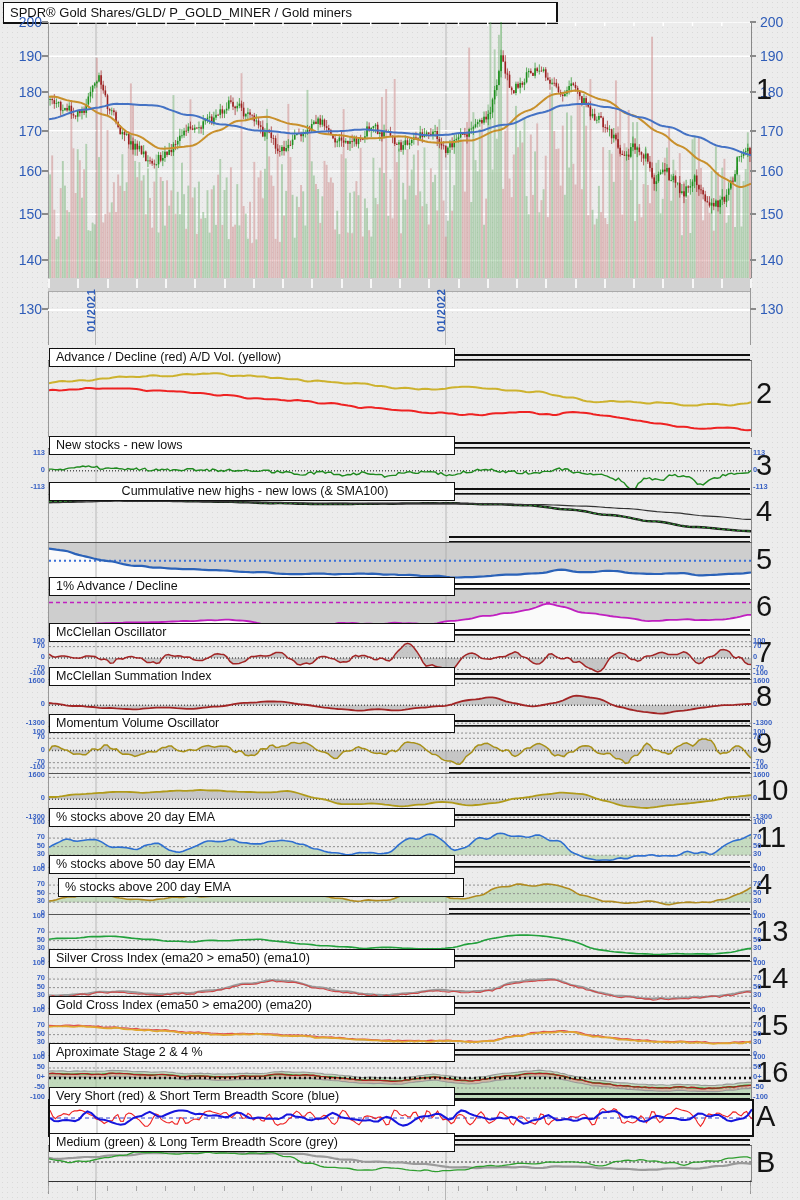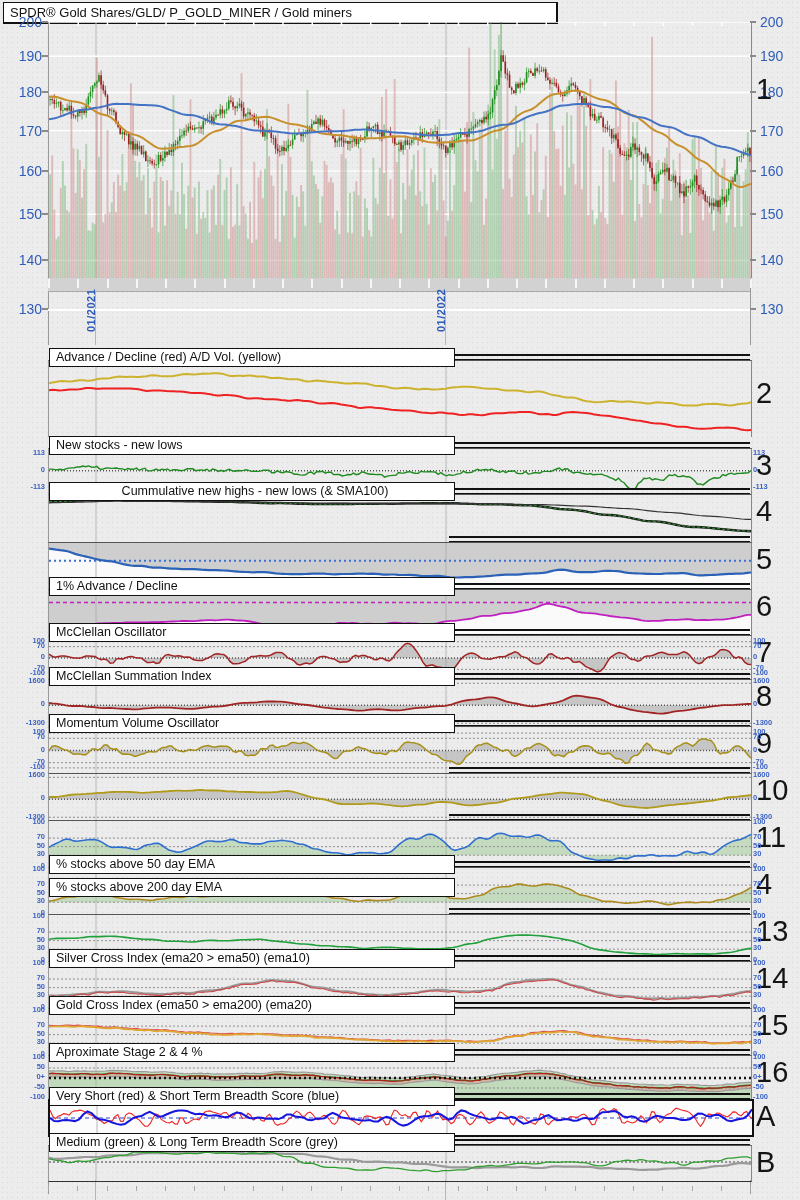--- a/index.html
+++ b/index.html
@@ -1337,20 +1337,21 @@
       <svg width="702" height="47" viewBox="0 0 702 47">
         <line x1="47" y1="0" x2="47" y2="47" stroke="#b8b8b8" stroke-width="1"></line>
         <line x1="397" y1="0" x2="397" y2="47" stroke="#b8b8b8" stroke-width="1"></line>
         <path d="M0.0 26.4 L3.5 24.2 L7.1 22.5 L10.6 20.9 L14.1 19.0 L17.6 18.0 L21.2 18.6 L24.7 19.9 L28.2 20.2 L31.7 19.7 L35.3 19.2 L38.8 18.8 L42.3 18.5 L45.9 18.6 L49.4 19.5 L52.9 21.1 L56.4 23.4 L60.0 25.6 L63.5 26.4 L67.0 26.2 L70.6 26.1 L74.1 26.4 L77.6 26.7 L81.1 27.4 L84.7 28.3 L88.2 28.5 L91.7 27.0 L95.2 24.8 L98.8 23.7 L102.3 23.2 L105.8 22.3 L109.4 22.4 L112.9 24.3 L116.4 26.9 L119.9 29.0 L123.5 30.1 L127.0 30.9 L130.5 31.3 L134.1 30.3 L137.6 28.8 L141.1 27.4 L144.6 25.9 L148.2 24.4 L151.7 22.7 L155.2 21.0 L158.7 20.0 L162.3 20.0 L165.8 20.4 L169.3 20.6 L172.9 20.5 L176.4 19.9 L179.9 18.8 L183.4 18.4 L187.0 19.8 L190.5 21.4 L194.0 21.8 L197.5 21.9 L201.1 22.6 L204.6 22.9 L208.1 22.9 L211.7 22.9 L215.2 22.1 L218.7 20.8 L222.2 20.2 L225.8 20.3 L229.3 19.7 L232.8 19.3 L236.4 19.8 L239.9 20.2 L243.4 20.8 L246.9 22.2 L250.5 23.1 L254.0 23.2 L257.5 24.4 L261.0 26.5 L264.6 27.7 L268.1 28.0 L271.6 28.9 L275.2 30.2 L278.7 31.1 L282.2 31.6 L285.7 31.8 L289.3 32.0 L292.8 32.8 L296.3 33.6 L299.8 33.8 L303.4 33.3 L306.9 32.2 L310.4 31.6 L314.0 31.8 L317.5 31.8 L321.0 31.5 L324.5 31.8 L328.1 32.5 L331.6 32.8 L335.1 32.4 L338.7 31.9 L342.2 30.6 L345.7 27.6 L349.2 24.2 L352.8 21.3 L356.3 18.9 L359.8 17.4 L363.3 17.3 L366.9 18.2 L370.4 17.7 L373.9 15.6 L377.5 13.8 L381.0 13.1 L384.5 13.7 L388.0 15.7 L391.6 18.2 L395.1 20.8 L398.6 24.4 L402.2 27.9 L405.7 29.3 L409.2 28.6 L412.7 27.4 L416.3 26.5 L419.8 24.6 L423.3 21.3 L426.8 18.1 L430.4 16.7 L433.9 17.3 L437.4 18.2 L441.0 17.3 L444.5 14.7 L448.0 12.7 L451.5 12.2 L455.1 12.8 L458.6 14.2 L462.1 15.2 L465.6 15.3 L469.2 15.1 L472.7 15.2 L476.2 16.0 L479.8 16.2 L483.3 15.3 L486.8 14.1 L490.3 14.1 L493.9 15.6 L497.4 17.9 L500.9 19.6 L504.5 19.8 L508.0 19.6 L511.5 20.5 L515.0 23.3 L518.6 27.5 L522.1 30.8 L525.6 32.4 L529.1 33.8 L532.7 35.6 L536.2 36.9 L539.7 37.6 L543.3 38.3 L546.8 39.0 L550.3 39.2 L553.8 39.0 L557.4 39.0 L560.9 39.2 L564.4 38.8 L567.9 37.5 L571.5 36.9 L575.0 37.6 L578.5 37.6 L582.1 36.3 L585.6 35.1 L589.1 34.7 L592.6 34.9 L596.2 34.9 L599.7 34.0 L603.2 33.8 L606.8 34.6 L610.3 35.1 L613.8 34.8 L617.3 34.7 L620.9 34.9 L624.4 34.9 L627.9 34.7 L631.4 33.4 L635.0 31.3 L638.5 30.3 L642.0 31.3 L645.6 32.4 L649.1 32.1 L652.6 31.1 L656.1 31.4 L659.7 33.0 L663.2 33.2 L666.7 31.2 L670.3 28.3 L673.8 25.6 L677.3 23.4 L680.8 21.6 L684.4 19.9 L687.9 19.1 L691.4 18.5 L694.9 17.0 L698.5 15.1 L702.0 13.5 L702 34.2 L0 34.2 Z" fill="rgba(150,200,140,0.45)" stroke="none"></path>
         <line x1="0" y1="17.09090909090909" x2="702" y2="17.09090909090909" stroke="#909090" stroke-width="1" stroke-dasharray="2,2"></line>
         <line x1="0" y1="25.636363636363633" x2="702" y2="25.636363636363633" stroke="#909090" stroke-width="1" stroke-dasharray="2,2"></line>
         <line x1="0" y1="34.18181818181818" x2="702" y2="34.18181818181818" stroke="#909090" stroke-width="1" stroke-dasharray="2,2"></line>
         <path d="M0.0 26.4 L3.5 24.2 L7.1 22.5 L10.6 20.9 L14.1 19.0 L17.6 18.0 L21.2 18.6 L24.7 19.9 L28.2 20.2 L31.7 19.7 L35.3 19.2 L38.8 18.8 L42.3 18.5 L45.9 18.6 L49.4 19.5 L52.9 21.1 L56.4 23.4 L60.0 25.6 L63.5 26.4 L67.0 26.2 L70.6 26.1 L74.1 26.4 L77.6 26.7 L81.1 27.4 L84.7 28.3 L88.2 28.5 L91.7 27.0 L95.2 24.8 L98.8 23.7 L102.3 23.2 L105.8 22.3 L109.4 22.4 L112.9 24.3 L116.4 26.9 L119.9 29.0 L123.5 30.1 L127.0 30.9 L130.5 31.3 L134.1 30.3 L137.6 28.8 L141.1 27.4 L144.6 25.9 L148.2 24.4 L151.7 22.7 L155.2 21.0 L158.7 20.0 L162.3 20.0 L165.8 20.4 L169.3 20.6 L172.9 20.5 L176.4 19.9 L179.9 18.8 L183.4 18.4 L187.0 19.8 L190.5 21.4 L194.0 21.8 L197.5 21.9 L201.1 22.6 L204.6 22.9 L208.1 22.9 L211.7 22.9 L215.2 22.1 L218.7 20.8 L222.2 20.2 L225.8 20.3 L229.3 19.7 L232.8 19.3 L236.4 19.8 L239.9 20.2 L243.4 20.8 L246.9 22.2 L250.5 23.1 L254.0 23.2 L257.5 24.4 L261.0 26.5 L264.6 27.7 L268.1 28.0 L271.6 28.9 L275.2 30.2 L278.7 31.1 L282.2 31.6 L285.7 31.8 L289.3 32.0 L292.8 32.8 L296.3 33.6 L299.8 33.8 L303.4 33.3 L306.9 32.2 L310.4 31.6 L314.0 31.8 L317.5 31.8 L321.0 31.5 L324.5 31.8 L328.1 32.5 L331.6 32.8 L335.1 32.4 L338.7 31.9 L342.2 30.6 L345.7 27.6 L349.2 24.2 L352.8 21.3 L356.3 18.9 L359.8 17.4 L363.3 17.3 L366.9 18.2 L370.4 17.7 L373.9 15.6 L377.5 13.8 L381.0 13.1 L384.5 13.7 L388.0 15.7 L391.6 18.2 L395.1 20.8 L398.6 24.4 L402.2 27.9 L405.7 29.3 L409.2 28.6 L412.7 27.4 L416.3 26.5 L419.8 24.6 L423.3 21.3 L426.8 18.1 L430.4 16.7 L433.9 17.3 L437.4 18.2 L441.0 17.3 L444.5 14.7 L448.0 12.7 L451.5 12.2 L455.1 12.8 L458.6 14.2 L462.1 15.2 L465.6 15.3 L469.2 15.1 L472.7 15.2 L476.2 16.0 L479.8 16.2 L483.3 15.3 L486.8 14.1 L490.3 14.1 L493.9 15.6 L497.4 17.9 L500.9 19.6 L504.5 19.8 L508.0 19.6 L511.5 20.5 L515.0 23.3 L518.6 27.5 L522.1 30.8 L525.6 32.4 L529.1 33.8 L532.7 35.6 L536.2 36.9 L539.7 37.6 L543.3 38.3 L546.8 39.0 L550.3 39.2 L553.8 39.0 L557.4 39.0 L560.9 39.2 L564.4 38.8 L567.9 37.5 L571.5 36.9 L575.0 37.6 L578.5 37.6 L582.1 36.3 L585.6 35.1 L589.1 34.7 L592.6 34.9 L596.2 34.9 L599.7 34.0 L603.2 33.8 L606.8 34.6 L610.3 35.1 L613.8 34.8 L617.3 34.7 L620.9 34.9 L624.4 34.9 L627.9 34.7 L631.4 33.4 L635.0 31.3 L638.5 30.3 L642.0 31.3 L645.6 32.4 L649.1 32.1 L652.6 31.1 L656.1 31.4 L659.7 33.0 L663.2 33.2 L666.7 31.2 L670.3 28.3 L673.8 25.6 L677.3 23.4 L680.8 21.6 L684.4 19.9 L687.9 19.1 L691.4 18.5 L694.9 17.0 L698.5 15.1 L702.0 13.5 " fill="none" stroke="#2f6fd0" stroke-width="1.6"></path>
       </svg>
     </div>
+    <div class="panelbox" style="top: 808px;">% stocks above 20 day EMA</div>
     <div class="step" style="top: 814px;"></div>
     <div class="bignum" style="top: 822px;">11</div>
     <div class="axl left" style="top: 818.136px;">100</div>
     <div class="axl right" style="top: 818.136px;">100</div>
     <div class="axl left" style="top: 833.091px;">70</div>
     <div class="axl right" style="top: 833.091px;">70</div>
     <div class="axl left" style="top: 841.636px;">50</div>
     <div class="axl right" style="top: 841.636px;">50</div>
     <div class="axl left" style="top: 850.182px;">30</div>
     <div class="axl right" style="top: 850.182px;">30</div>
@@ -1383,21 +1384,21 @@
     <div class="plot" style="top: 914px; height: 47px;">
       <svg width="702" height="47" viewBox="0 0 702 47">
         <line x1="47" y1="0" x2="47" y2="47" stroke="#b8b8b8" stroke-width="1"></line>
         <line x1="397" y1="0" x2="397" y2="47" stroke="#b8b8b8" stroke-width="1"></line>
         <line x1="0" y1="17.09090909090909" x2="702" y2="17.09090909090909" stroke="#909090" stroke-width="1" stroke-dasharray="2,2"></line>
         <line x1="0" y1="25.636363636363633" x2="702" y2="25.636363636363633" stroke="#909090" stroke-width="1" stroke-dasharray="2,2"></line>
         <line x1="0" y1="34.18181818181818" x2="702" y2="34.18181818181818" stroke="#909090" stroke-width="1" stroke-dasharray="2,2"></line>
         <path d="M0.0 24.2 L3.9 23.7 L7.8 23.4 L11.8 23.4 L15.7 23.4 L19.6 23.3 L23.5 23.2 L27.5 23.1 L31.4 22.8 L35.3 22.4 L39.2 21.8 L43.1 21.6 L47.1 21.6 L51.0 21.6 L54.9 21.4 L58.8 21.2 L62.7 21.2 L66.7 21.4 L70.6 21.7 L74.5 22.1 L78.4 22.6 L82.4 23.1 L86.3 23.5 L90.2 23.9 L94.1 24.3 L98.0 24.4 L102.0 24.4 L105.9 24.6 L109.8 25.1 L113.7 25.7 L117.7 26.1 L121.6 26.3 L125.5 26.2 L129.4 26.3 L133.3 26.5 L137.3 26.8 L141.2 27.0 L145.1 26.9 L149.0 26.5 L152.9 25.9 L156.9 25.5 L160.8 25.3 L164.7 25.4 L168.6 25.6 L172.6 25.7 L176.5 25.8 L180.4 25.7 L184.3 25.4 L188.2 25.1 L192.2 24.8 L196.1 24.7 L200.0 24.6 L203.9 24.5 L207.9 24.3 L211.8 24.3 L215.7 24.8 L219.6 25.4 L223.5 25.9 L227.5 26.2 L231.4 26.6 L235.3 27.0 L239.2 27.4 L243.2 27.9 L247.1 28.5 L251.0 28.9 L254.9 29.0 L258.8 29.2 L262.8 29.6 L266.7 30.2 L270.6 30.6 L274.5 30.7 L278.4 30.7 L282.4 31.0 L286.3 31.4 L290.2 31.7 L294.1 31.8 L298.1 31.9 L302.0 32.1 L305.9 32.5 L309.8 33.1 L313.7 33.5 L317.7 33.5 L321.6 33.1 L325.5 32.8 L329.4 32.5 L333.4 32.4 L337.3 32.3 L341.2 32.4 L345.1 32.5 L349.0 32.7 L353.0 33.1 L356.9 33.3 L360.8 33.4 L364.7 33.5 L368.6 33.7 L372.6 33.8 L376.5 33.9 L380.4 33.8 L384.3 33.7 L388.3 33.7 L392.2 33.6 L396.1 33.3 L400.0 32.9 L403.9 32.5 L407.9 31.8 L411.8 30.7 L415.7 29.6 L419.6 28.9 L423.6 28.5 L427.5 27.9 L431.4 26.7 L435.3 25.3 L439.2 24.2 L443.2 23.5 L447.1 22.9 L451.0 22.2 L454.9 21.5 L458.8 20.9 L462.8 20.6 L466.7 20.3 L470.6 20.1 L474.5 20.0 L478.5 20.1 L482.4 20.3 L486.3 20.5 L490.2 20.7 L494.1 21.1 L498.1 21.5 L502.0 22.1 L505.9 22.7 L509.8 23.3 L513.8 24.1 L517.7 24.8 L521.6 25.6 L525.5 26.7 L529.4 28.0 L533.4 29.5 L537.3 31.2 L541.2 32.7 L545.1 33.8 L549.1 34.6 L553.0 35.1 L556.9 35.6 L560.8 36.3 L564.7 36.8 L568.7 37.1 L572.6 37.4 L576.5 37.8 L580.4 38.1 L584.3 38.4 L588.3 38.7 L592.2 38.8 L596.1 38.9 L600.0 39.0 L604.0 39.3 L607.9 39.5 L611.8 39.4 L615.7 39.2 L619.6 39.0 L623.6 38.8 L627.5 38.6 L631.4 38.7 L635.3 38.9 L639.3 39.0 L643.2 39.0 L647.1 38.9 L651.0 38.8 L654.9 38.9 L658.9 39.1 L662.8 39.0 L666.7 38.8 L670.6 38.4 L674.5 38.0 L678.5 37.6 L682.4 37.2 L686.3 36.5 L690.2 35.5 L694.2 34.6 L698.1 33.9 L702.0 33.4 " fill="none" stroke="#22a03c" stroke-width="1.6"></path>
       </svg>
     </div>
-    <div class="panelbox" style="top: 878px;">% stocks above 200 day EMA</div>
+    <div class="panelbox" style="top: 878px; margin-left: 9px;">% stocks above 200 day EMA</div>
     <div class="step" style="top: 908px;"></div>
     <div class="bignum" style="top: 916px;">13</div>
     <div class="axl left" style="top: 912.136px;">100</div>
     <div class="axl right" style="top: 912.136px;">100</div>
     <div class="axl left" style="top: 927.091px;">70</div>
     <div class="axl right" style="top: 927.091px;">70</div>
     <div class="axl left" style="top: 935.636px;">50</div>
     <div class="axl right" style="top: 935.636px;">50</div>
     <div class="axl left" style="top: 944.182px;">30</div>
     <div class="axl right" style="top: 944.182px;">30</div>

